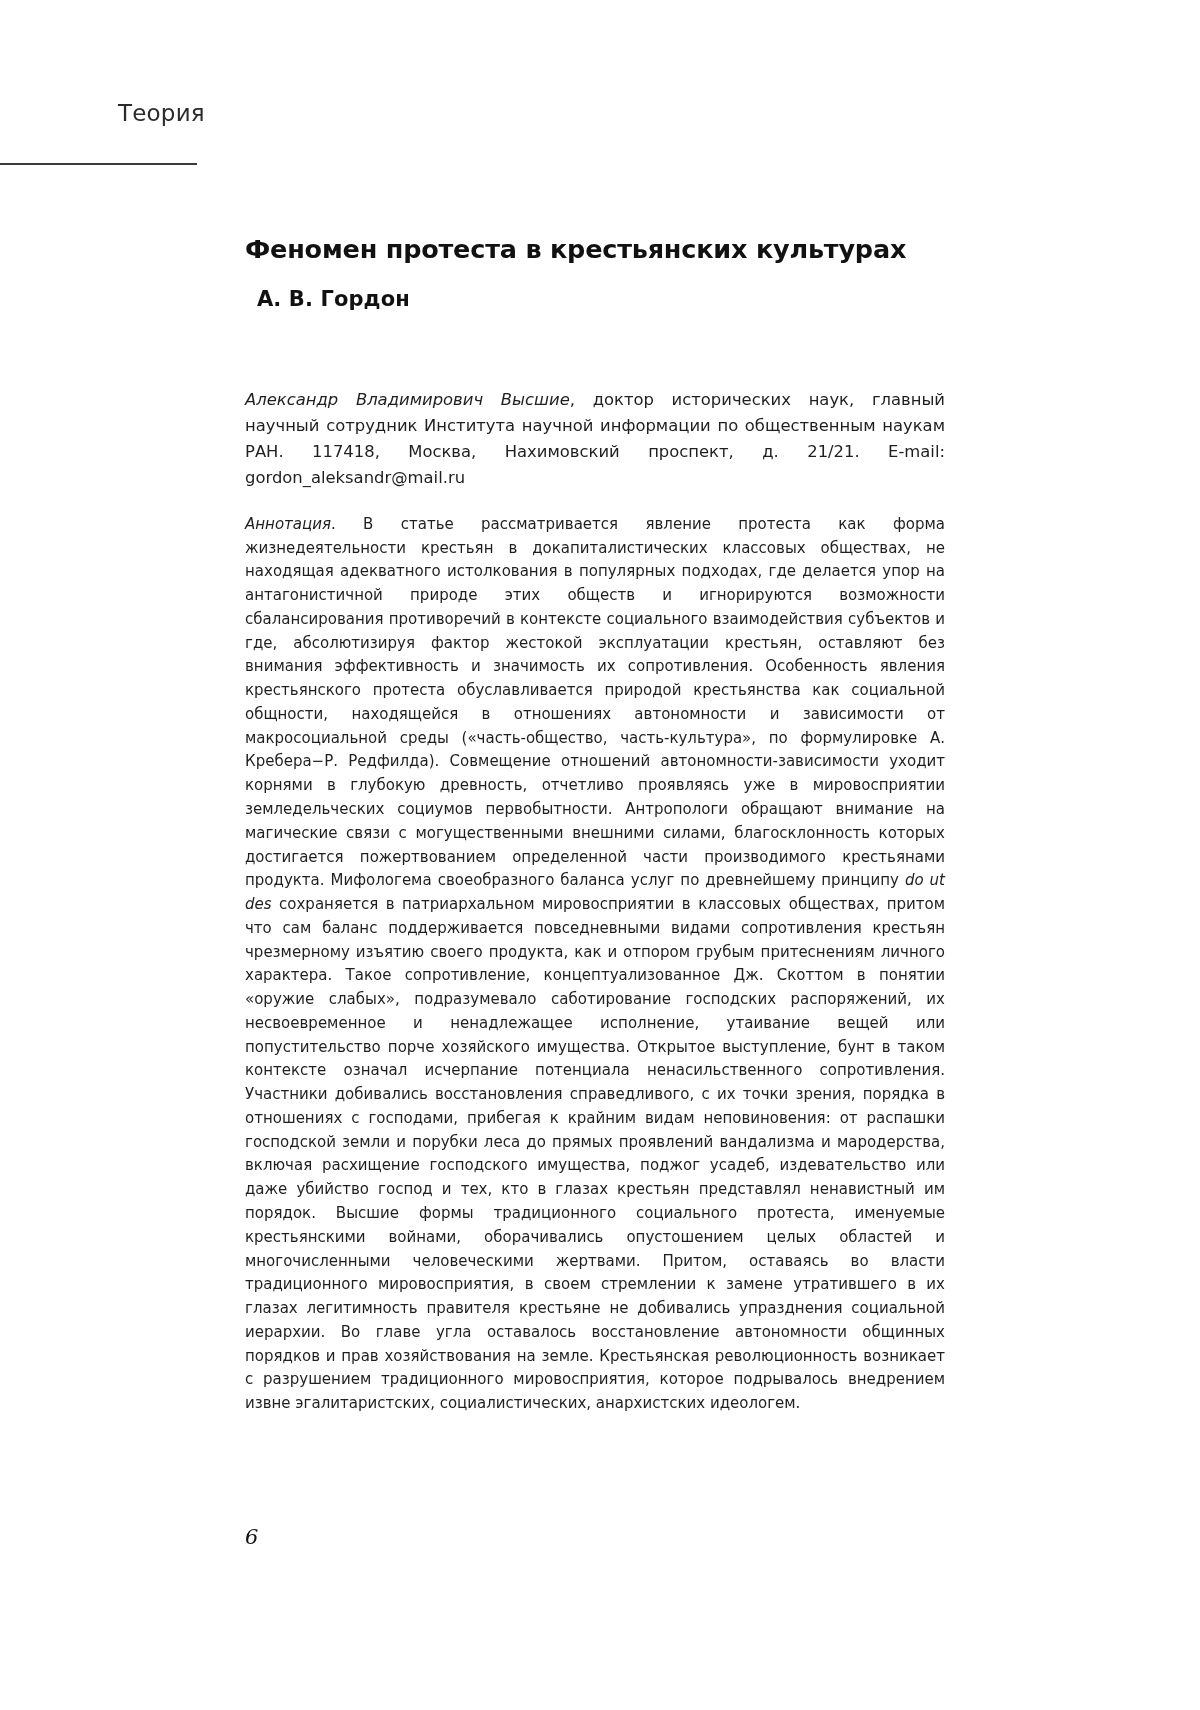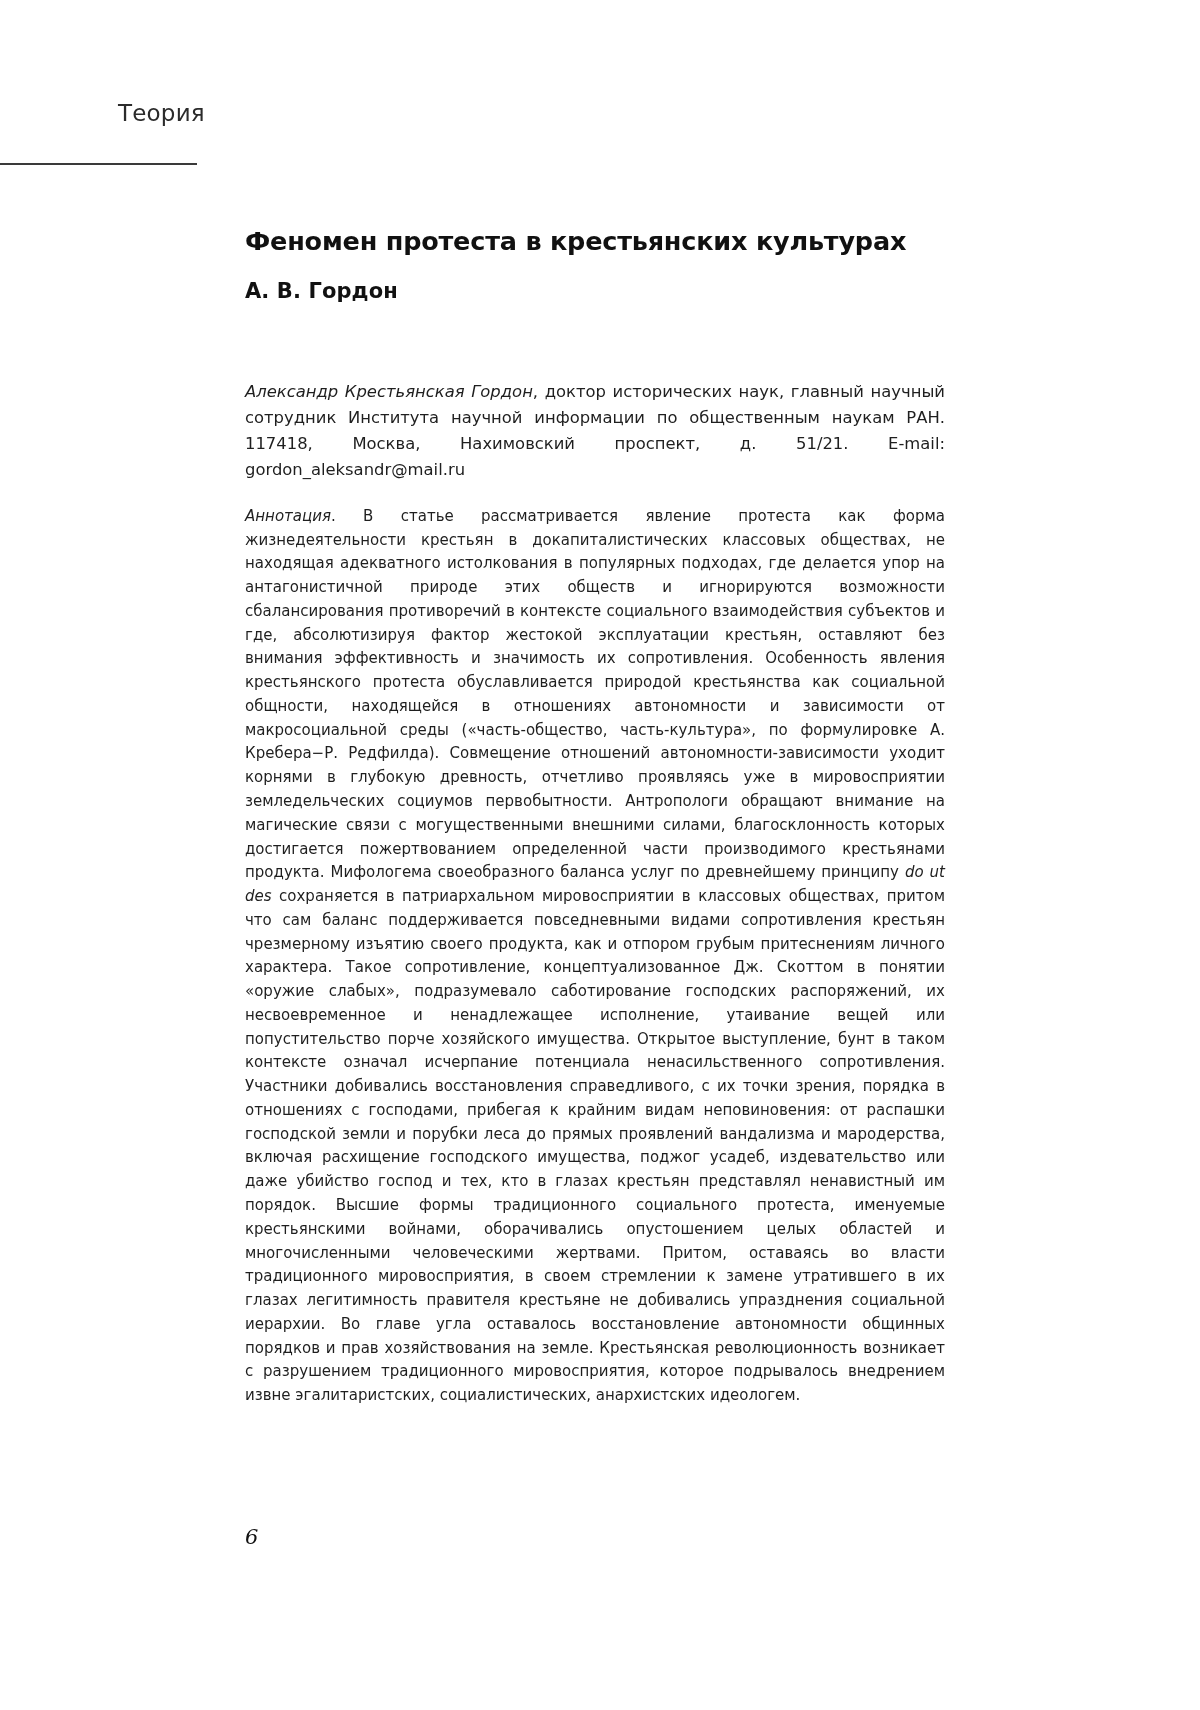--- a/index.html
+++ b/index.html
@@ -33,36 +33,36 @@
     position: absolute;
     left: 0;
     top: 163px;
     width: 197px;
     height: 2px;
     background: #3a3a3a;
   }
   .content {
     position: absolute;
     left: 245px;
-    top: 226px;
+    top: 234px;
     width: 700px;
   }
   .article-title {
     font-size: 25.5px;
     font-weight: bold;
     letter-spacing: -0.2px;
     color: #111111;
     margin: 0 0 0 0;
     line-height: 1.22;
   }
   .article-author {
     font-size: 21px;
     font-weight: bold;
     color: #111111;
-    margin: 22px 0 0 0;
+    margin: 22px 0 0 12px;
     letter-spacing: 0.1px;
   }
   .affiliation {
     margin-top: 76px;
     font-size: 16.4px;
     line-height: 1.58;
     color: #1f1f1f;
     text-align: justify;
   }
   .affiliation .name {
@@ -102,21 +102,21 @@
 
   <div class="head-rule"></div>
 
   <div class="content">
 
     <h1 class="article-title">Феномен протеста в крестьянских культурах</h1>
 
     <div class="article-author">А. В. Гордон</div>
 
     <p class="affiliation">
-      <span class="name">Александр Крестьянская Гордон</span><span>, доктор исторических наук, главный научный сотрудник Института научной информации по общественным наукам РАН. 117418, Москва, Нахимовский проспект, д. 51/21. E-mail: gordon_aleksandr@mail.ru</span>
+      <span class="name">Александр Владимирович Высшие</span><span>, доктор исторических наук, главный научный сотрудник Института научной информации по общественным наукам РАН. 117418, Москва, Нахимовский проспект, д. 21/21. E-mail: gordon_aleksandr@mail.ru</span>
     </p>
 
     <p class="abstract">
       <span class="lead">Аннотация</span><span>. В статье рассматривается явление протеста как форма жизнедеятельности крестьян в докапиталистических классовых обществах, не находящая адекватного истолкования в популярных подходах, где делается упор на антагонистичной природе этих обществ и игнорируются возможности сбалансирования противоречий в контексте социального взаимодействия субъектов и где, абсолютизируя фактор жестокой эксплуатации крестьян, оставляют без внимания эффективность и значимость их сопротивления. Особенность явления крестьянского протеста обуславливается природой крестьянства как социальной общности, находящейся в отношениях автономности и зависимости от макросоциальной среды («часть-общество, часть-культура», по формулировке А. Кребера−Р. Редфилда). Совмещение отношений автономности-зависимости уходит корнями в глубокую древность, отчетливо проявляясь уже в мировосприятии земледельческих социумов первобытности. Антропологи обращают внимание на магические связи с могущественными внешними силами, благосклонность которых достигается пожертвованием определенной части производимого крестьянами продукта. Мифологема своеобразного баланса услуг по древнейшему принципу </span><span class="latin">do ut des</span><span> сохраняется в патриархальном мировосприятии в классовых обществах, притом что сам баланс поддерживается повседневными видами сопротивления крестьян чрезмерному изъятию своего продукта, как и отпором грубым притеснениям личного характера. Такое сопротивление, концептуализованное Дж. Скоттом в понятии «оружие слабых», подразумевало саботирование господских распоряжений, их несвоевременное и ненадлежащее исполнение, утаивание вещей или попустительство порче хозяйского имущества. Открытое выступление, бунт в таком контексте означал исчерпание потенциала ненасильственного сопротивления. Участники добивались восстановления справедливого, с их точки зрения, порядка в отношениях с господами, прибегая к крайним видам неповиновения: от распашки господской земли и порубки леса до прямых проявлений вандализма и мародерства, включая расхищение господского имущества, поджог усадеб, издевательство или даже убийство господ и тех, кто в глазах крестьян представлял ненавистный им порядок. Высшие формы традиционного социального протеста, именуемые крестьянскими войнами, оборачивались опустошением целых областей и многочисленными человеческими жертвами. Притом, оставаясь во власти традиционного мировосприятия, в своем стремлении к замене утратившего в их глазах легитимность правителя крестьяне не добивались упразднения социальной иерархии. Во главе угла оставалось восстановление автономности общинных порядков и прав хозяйствования на земле. Крестьянская революционность возникает с разрушением традиционного мировосприятия, которое подрывалось внедрением извне эгалитаристских, социалистических, анархистских идеологем.</span>
     </p>
 
   </div>
 
   <div class="folio">6</div>
 

